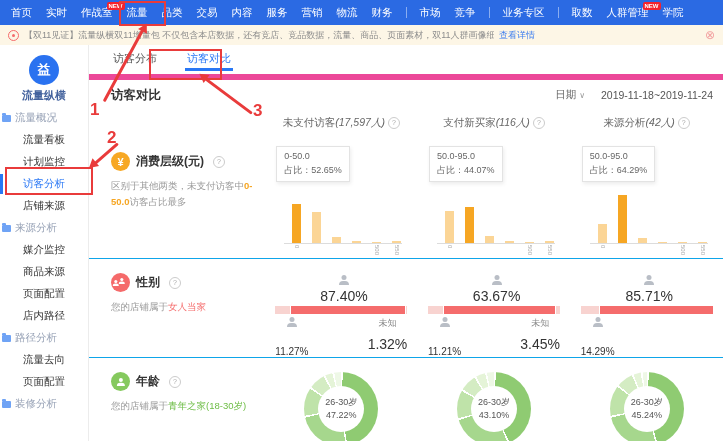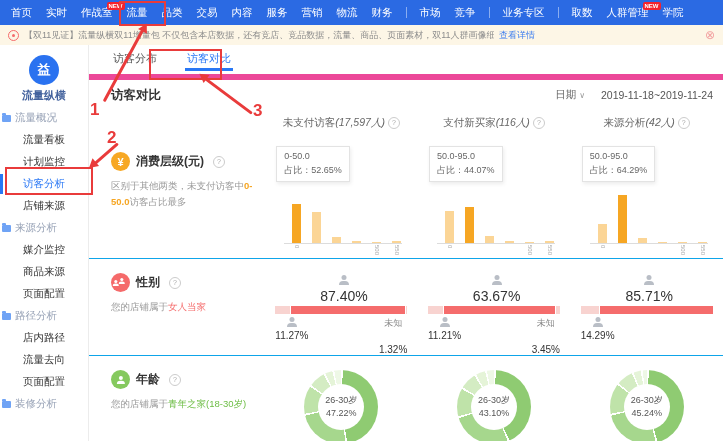--- a/index.html
+++ b/index.html
@@ -67,23 +67,23 @@
   .person{display:inline-block;width:11px;height:10px;position:relative;color:#b9bec6}
   .person::before{content:"";position:absolute;top:0;left:50%;transform:translateX(-50%);width:5px;height:5px;border-radius:50%;background:currentColor}
   .person::after{content:"";position:absolute;bottom:0;left:50%;transform:translateX(-50%);width:10px;height:4px;border-radius:5px 5px 0 0;background:currentColor}
   .g-top{width:60px;margin-left:52%;transform:translateX(-50%);text-align:center}
   .g-top .pct{font-size:14px;color:#333;margin-top:1px}
   .g-bar{display:flex;height:8px;margin-top:2px;gap:1px;width:132px}
   .g-bar span{display:block;height:8px}
   .seg-m{background:#f8d3d0}.seg-f{background:#f56c6c}.seg-u{background:#f8d3d0}
   .g-bottom{display:flex;justify-content:space-between;margin-top:3px;min-height:26px}
   .g-bl{text-align:center}
-  .g-bl .pct{font-size:10px;color:#333;margin-top:1px}
+  .g-bl .pct{font-size:10px;color:#333;margin-top:17px}
   .g-br{text-align:center;color:#888;font-size:9px}
-  .g-br .pct{font-size:10px;color:#333;margin-top:14px}
+  .g-br .pct{font-size:14px;color:#333;margin-top:6px}
   
   .donut{width:74px;height:74px;border-radius:50%;margin:14px auto 0;position:relative}
   .donut-hole{position:absolute;inset:14px;background:#fff;border-radius:50%;display:flex;flex-direction:column;align-items:center;justify-content:center;font-size:9px;color:#555;line-height:1.5;text-align:center}
   
   .icon-people .person{position:absolute;color:#fff;transform:scale(.62)}
   .icon-people .p1{left:-1px;top:5px}
   .icon-people .p2{left:5px;top:3px}
   .icon-person-w{color:#fff;transform:scale(.8)}
   
   .anno{position:absolute;inset:0;pointer-events:none;z-index:60}
@@ -161,26 +161,26 @@
       </div>
       <div class="side-item">
         <span>媒介监控</span>
       </div>
       <div class="side-item">
         <span>商品来源</span>
       </div>
       <div class="side-item">
         <span>页面配置</span>
       </div>
+      <div class="side-item">
+        <span>店内路径</span>
+      </div>
       <div class="side-item section">
         <span class="folder"></span>
         <span>路径分析</span>
-      </div>
-      <div class="side-item">
-        <span>店内路径</span>
       </div>
       <div class="side-item">
         <span>流量去向</span>
       </div>
       <div class="side-item">
         <span>页面配置</span>
       </div>
       <div class="side-item section">
         <span class="folder"></span>
         <span>装修分析</span>

